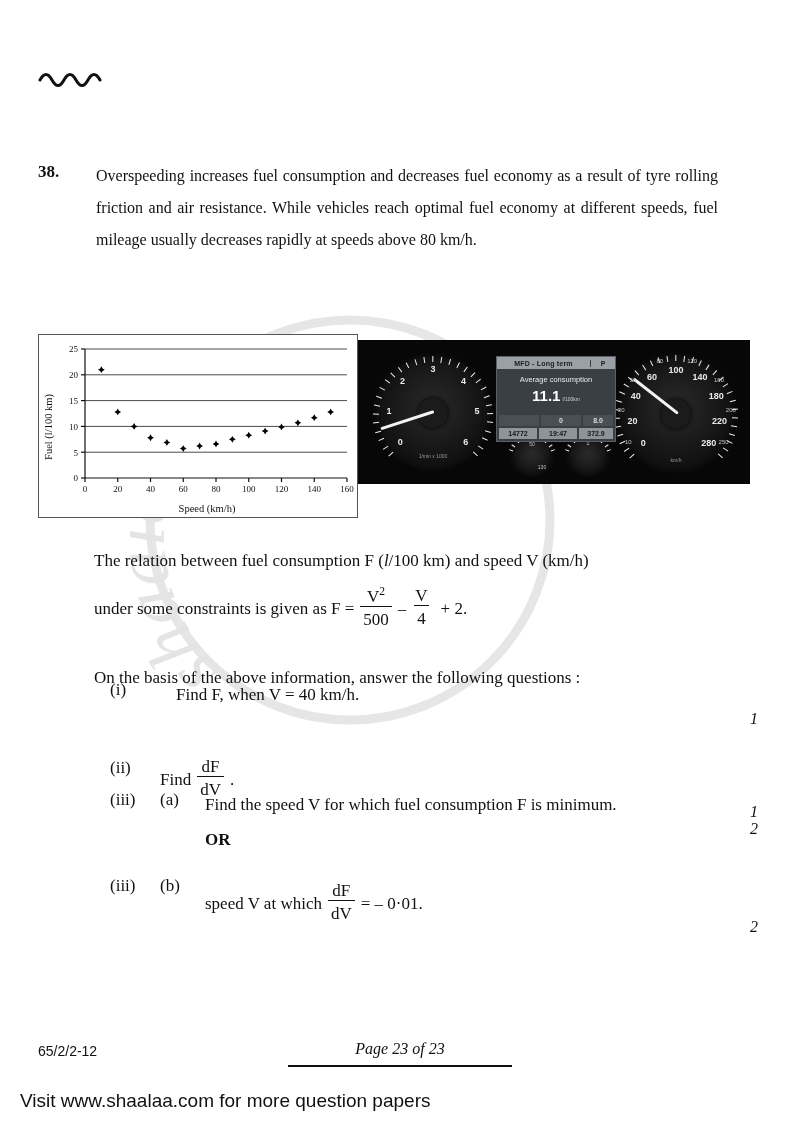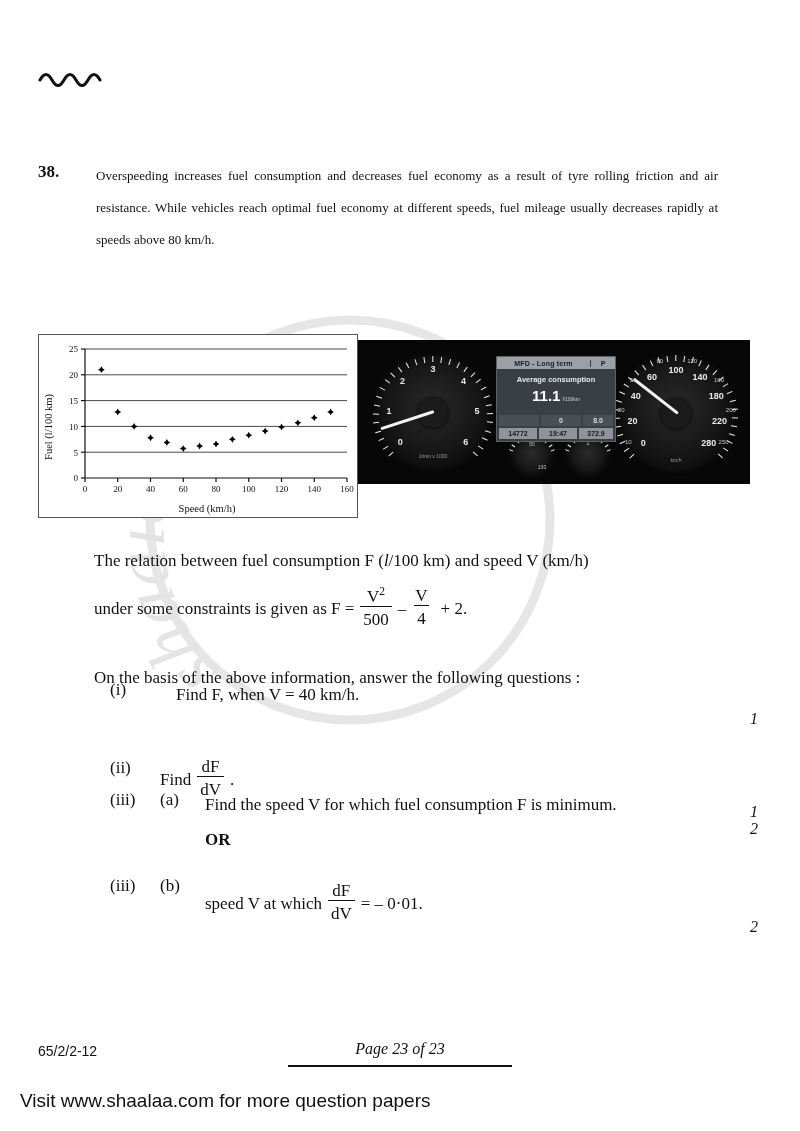--- a/index.html
+++ b/index.html
@@ -65,21 +65,21 @@
   #intro-number {
     position: absolute;
     left: 0;
     top: 2px;
     font-weight: bold;
     font-size: 17px;
   }
   #intro-text {
     margin-left: 58px;
     width: 622px;
-    font-size: 13px;
+    font-size: 16px;
     line-height: 32px;
     text-align: justify;
     text-align-last: left;
   }
 
   
   #figure-row {
     position: absolute;
     top: 334px;
     left: 38px;
@@ -190,21 +190,21 @@
   #mfd-body {
     height: 44px;
     text-align: center;
     padding-top: 6px;
     box-sizing: border-box;
   }
   #mfd-label {
     color: #e8eaed;
     font-family: "Liberation Sans", sans-serif;
     font-size: 7.5px;
-    font-weight: bold;
+    font-weight: normal;
   }
   #mfd-value {
     color: #ffffff;
     font-family: "Liberation Sans", sans-serif;
     font-size: 15px;
     font-weight: bold;
     margin-top: 3px;
   }
   #mfd-unit {
     font-size: 5px;

